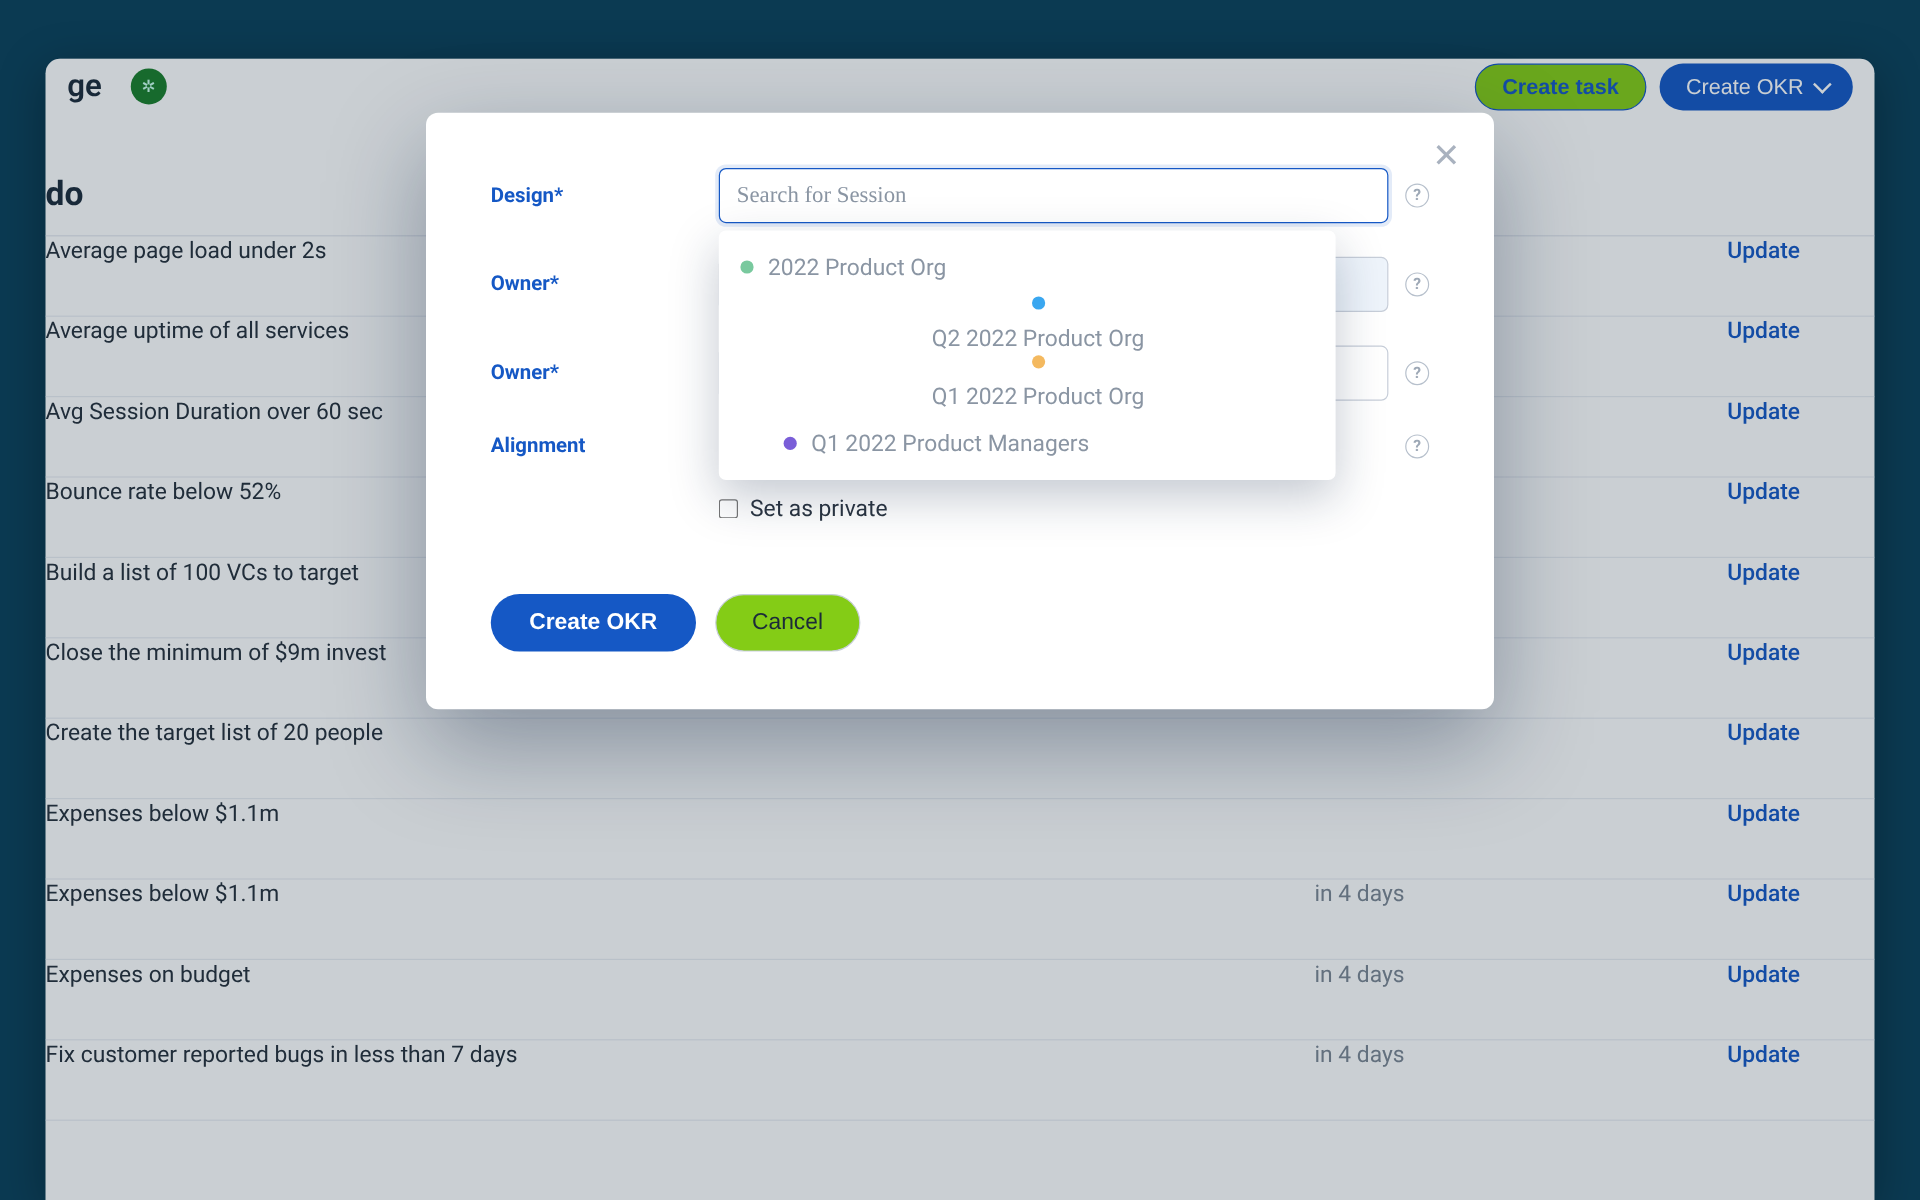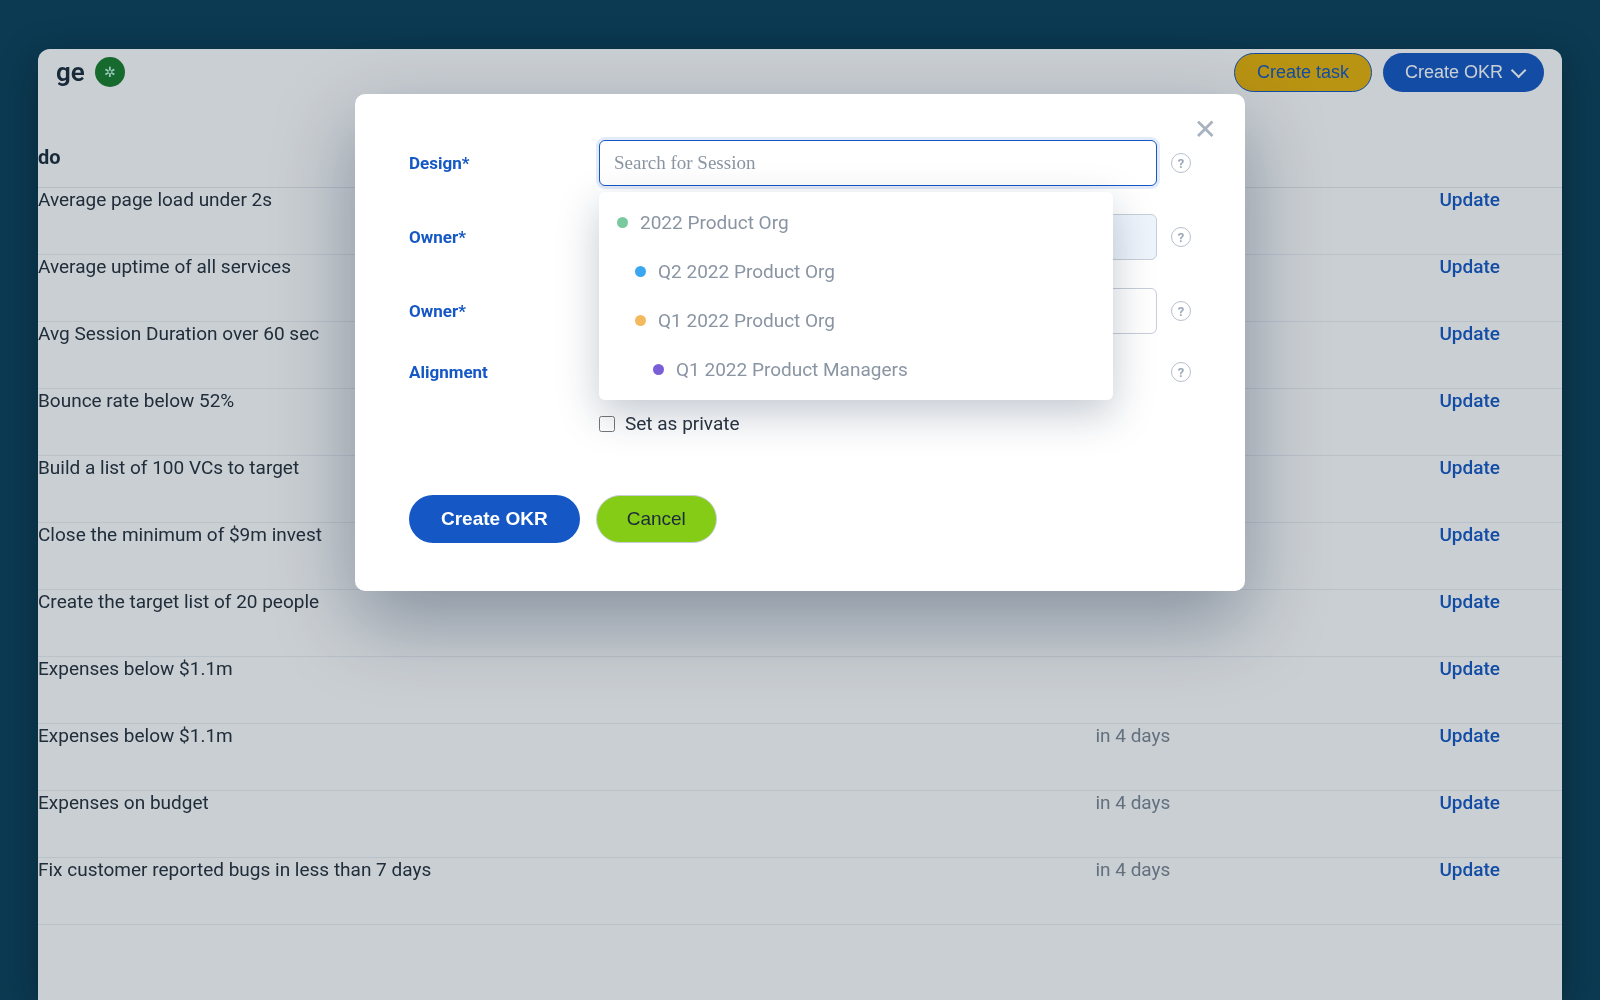--- a/index.html
+++ b/index.html
@@ -21,42 +21,42 @@
     background: rgba(15,35,55,.22);
     pointer-events: none;
   }
 
   
   .topbar {
     height: 46px;
     display: flex; align-items: center; justify-content: space-between;
     padding: 0 18px;
   }
-  .topbar-left { display: flex; align-items: flex-start; gap: 10px; }
+  .topbar-left { display: flex; align-items: flex-start; gap: 24px; }
   .page-title-frag { font-size: 26px; font-weight: 600; color: #1c2b3a; }
   .org-badge {
     width: 30px; height: 30px; border-radius: 50%;
     background: #1a7e2b;
     display: flex; align-items: center; justify-content: center;
     color: #cfe; font-size: 14px;
   }
   .topbar-right { display: flex; gap: 11px; }
   .btn-outline {
-    border: 1.5px solid #1558c5; color: #1558c5; background: #eab308;
-    border-radius: 22px; padding: 8px 22px; font-size: 18px; font-weight: 400;
+    border: 1.5px solid #1558c5; color: #1558c5; background: #84cc16;
+    border-radius: 22px; padding: 8px 22px; font-size: 18px; font-weight: 700;
   }
   .btn-primary-pill {
     background: #1558c5; color: #fff; border: none;
     border-radius: 22px; padding: 8px 22px; font-size: 18px; font-weight: 500;
     display: inline-flex; align-items: center; gap: 8px;
   }
   .chev::after { content: ""; display: inline-block; width: 9px; height: 9px; border-right: 2px solid currentColor; border-bottom: 2px solid currentColor; transform: rotate(45deg) translateY(-3px); }
 
   .below-title {
-    font-size: 20px; font-weight: 700; color: #1c2b3a;
+    font-size: 28px; font-weight: 700; color: #1c2b3a;
     padding: 50px 0 18px 0px;
   }
   .list-section { border-top: 1px solid #e3e7ee; }
   .row {
     height: 67px;
     display: flex; align-items: flex-start;
     border-bottom: 1px solid #e9edf3;
     padding: 0 22px 0 0;
     font-size: 19px; color: #26303b;
     gap: 4px;
@@ -132,21 +132,21 @@
     box-shadow: 0 14px 40px rgba(20,40,70,.25);
     padding: 6px 0;
     z-index: 10;
   }
   .dd-item {
     display: flex; align-items: center; gap: 12px;
     height: 49px; padding: 0 18px;
     font-size: 19px; color: #8a95a3;
     cursor: pointer;
   }
-  .dd-item.indent-1 { padding-left: 36px; }
+  .dd-item.indent-1 { padding-left: 36px; flex-direction: column; }
   .dd-item.indent-2 { padding-left: 54px; }
   .dd-item.selected { background: #0059e5; color: #fff; }
   .dd-dot { width: 11px; height: 11px; border-radius: 50%; flex-shrink: 0; }
   .dd-check { margin-left: auto; }
   .dd-check svg { width: 18px; height: 18px; stroke: #fff; stroke-width: 2.5; fill: none; }
 </style>
 </head>
 <body>
 
 <div class="app-frame">

